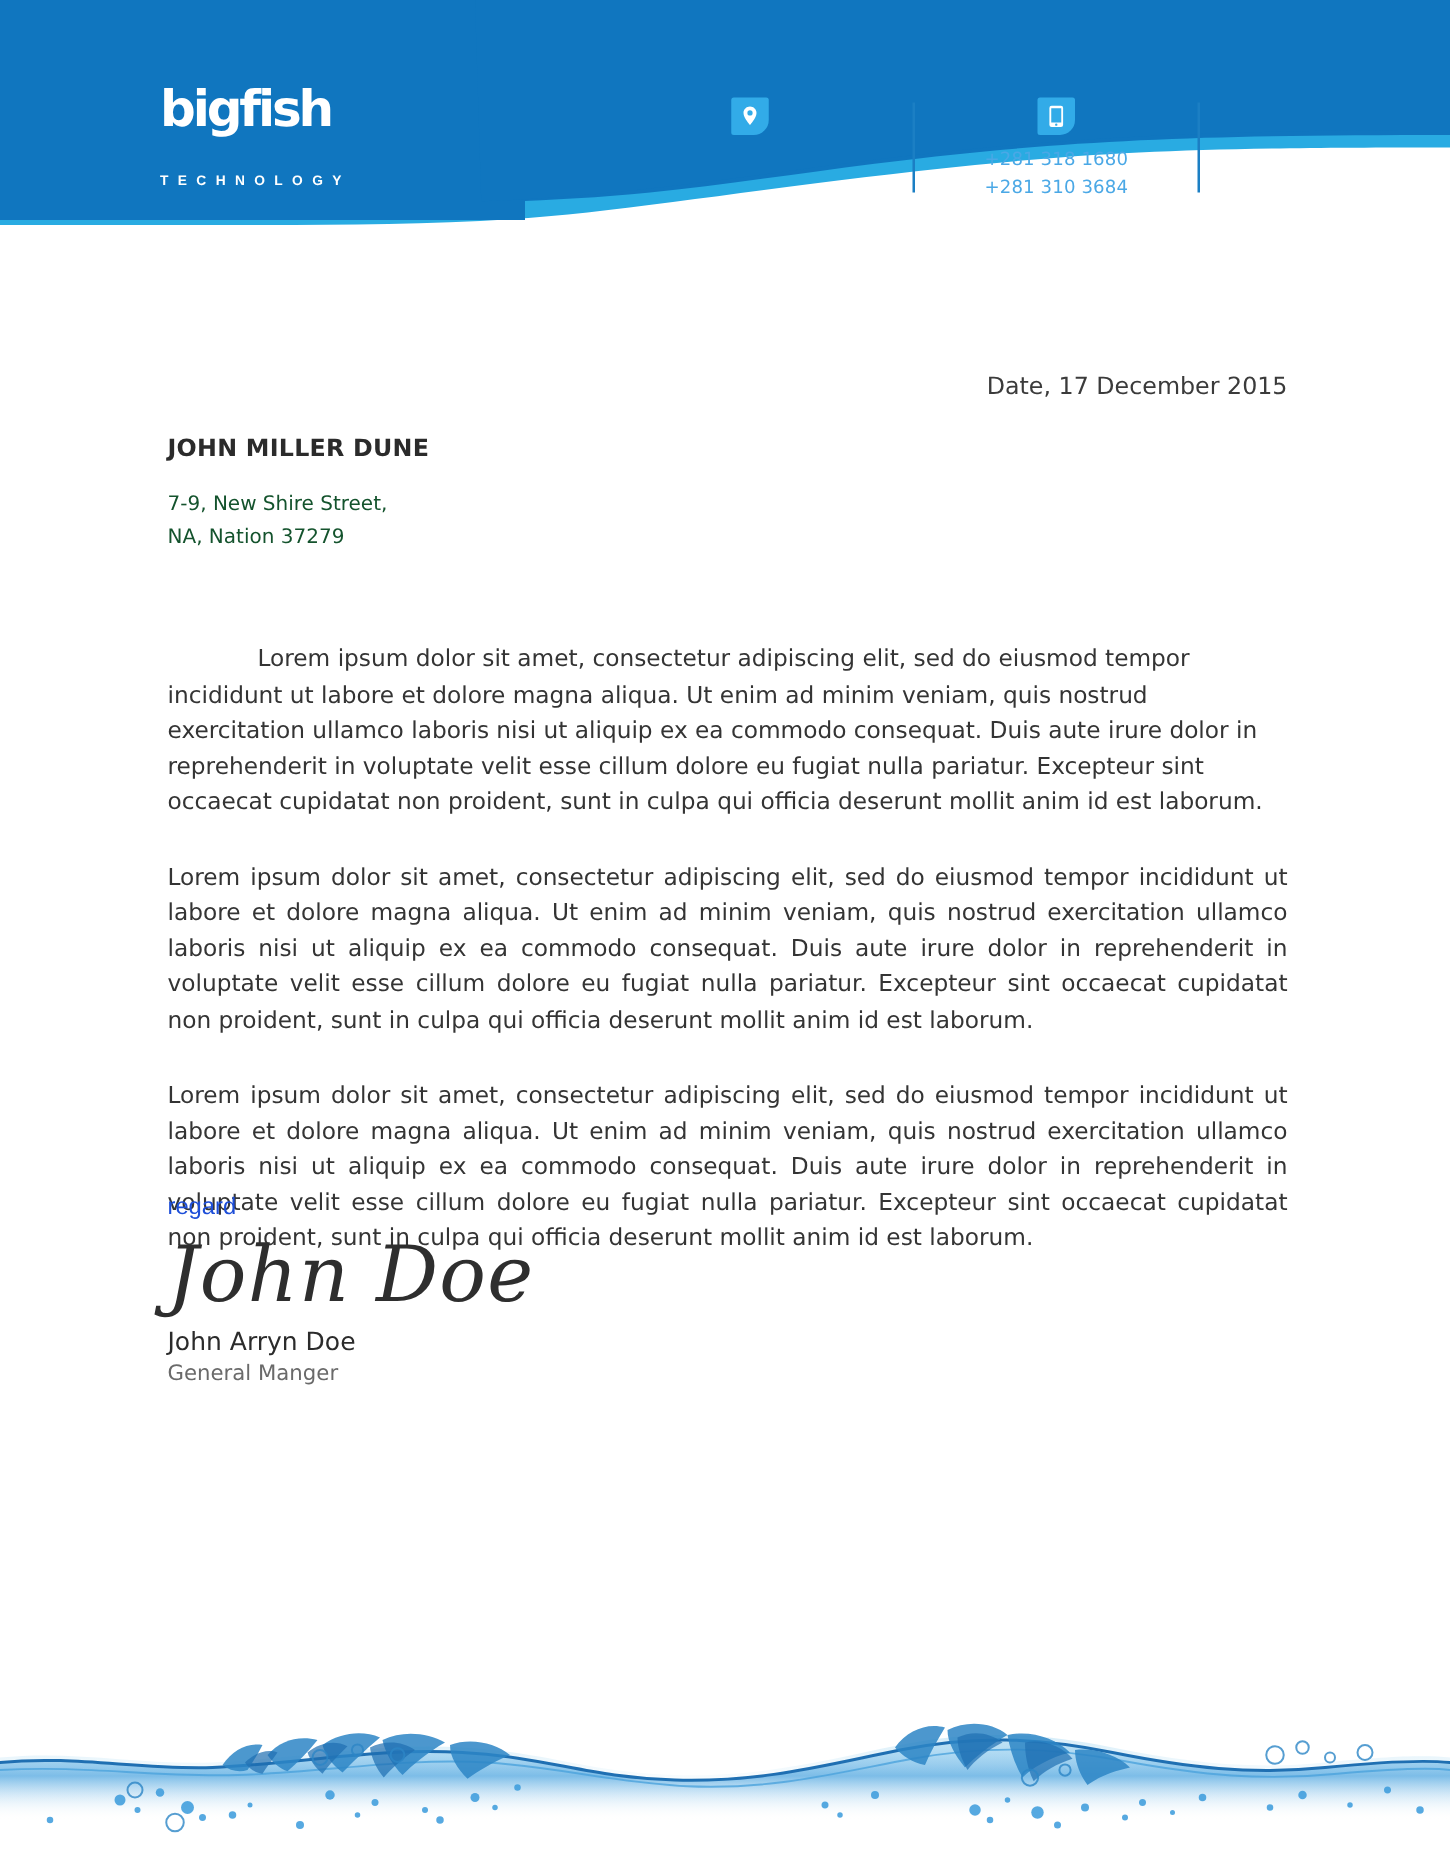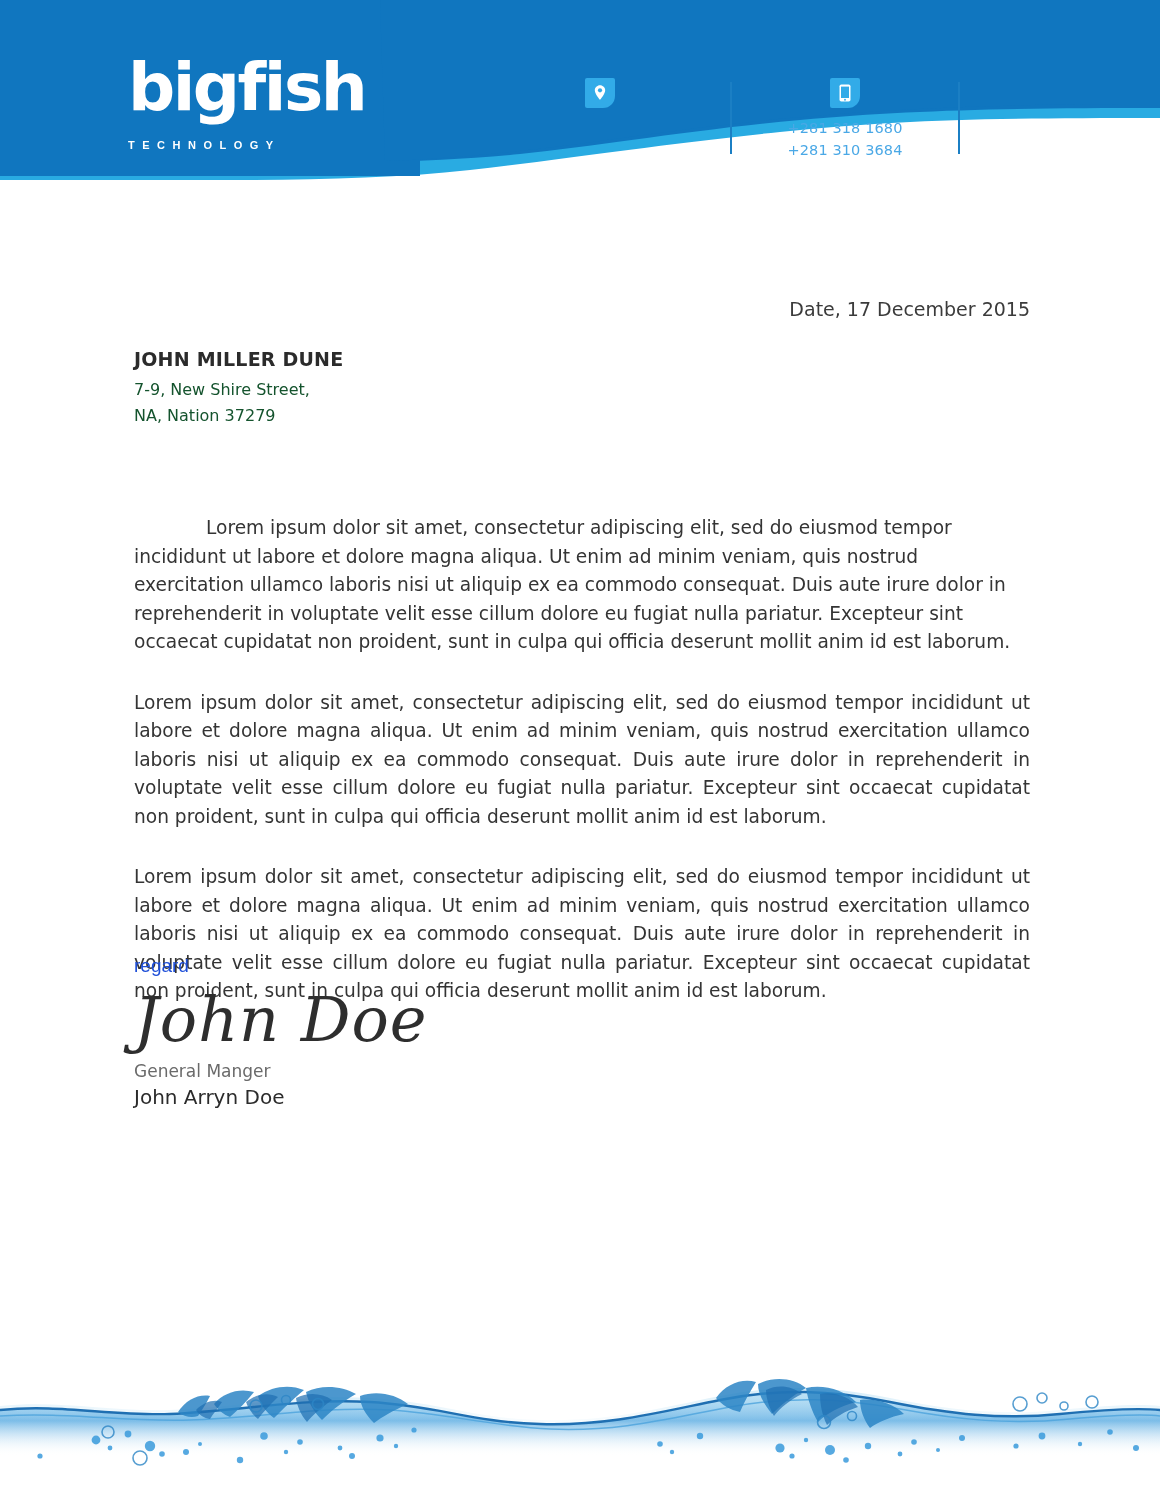--- a/index.html
+++ b/index.html
@@ -39,21 +39,21 @@
   #logo {
     position: absolute;
     left: 128px;
     top: 57px;
     width: 250px;
     height: 88px;
     z-index: 3;
   }
   #logo-word {
     font-family: "DejaVu Sans", sans-serif;
-    font-size: 66px;
+    font-size: 40px;
     line-height: 62px;
     font-weight: 700;
     color: #ffffff;
     letter-spacing: -2.5px;
     white-space: nowrap;
   }
   #logo-sub {
     margin-top: 20px;
     text-align: left;
     padding-right: 4px;
@@ -139,21 +139,21 @@
     position: absolute;
     left: 134px;
     top: 168px;
   }
   #recipient-name {
     font-family: "DejaVu Sans", sans-serif;
     font-size: 19px;
     font-weight: 700;
     color: #2b2b2b;
     letter-spacing: 0.2px;
-    margin-bottom: 7px;
+    margin-bottom: 20px;
   }
   .recipient-line {
     font-family: "DejaVu Sans", sans-serif;
     font-size: 16px;
     line-height: 26px;
     color: #14532d;
   }
 
   #letter-body {
     position: absolute;
@@ -292,22 +292,22 @@
 
     <div id="letter-body">
       <p class="para first">Lorem ipsum dolor sit amet, consectetur adipiscing elit, sed do eiusmod tempor incididunt ut labore et dolore magna aliqua. Ut enim ad minim veniam, quis nostrud exercitation ullamco laboris nisi ut aliquip ex ea commodo consequat. Duis aute irure dolor in reprehenderit in voluptate velit esse cillum dolore eu fugiat nulla pariatur. Excepteur sint occaecat cupidatat non proident, sunt in culpa qui officia deserunt mollit anim id est laborum.</p>
       <p class="para justified">Lorem ipsum dolor sit amet, consectetur adipiscing elit, sed do eiusmod tempor incididunt ut labore et dolore magna aliqua. Ut enim ad minim veniam, quis nostrud exercitation ullamco laboris nisi ut aliquip ex ea commodo consequat. Duis aute irure dolor in reprehenderit in voluptate velit esse cillum dolore eu fugiat nulla pariatur. Excepteur sint occaecat cupidatat non proident, sunt in culpa qui officia deserunt mollit anim id est laborum.</p>
       <p class="para justified last">Lorem ipsum dolor sit amet, consectetur adipiscing elit, sed do eiusmod tempor incididunt ut labore et dolore magna aliqua. Ut enim ad minim veniam, quis nostrud exercitation ullamco laboris nisi ut aliquip ex ea commodo consequat. Duis aute irure dolor in reprehenderit in voluptate velit esse cillum dolore eu fugiat nulla pariatur. Excepteur sint occaecat cupidatat non proident, sunt in culpa qui officia deserunt mollit anim id est laborum.</p>
     </div>
 
     <div id="signature-block">
       <div id="regard">regard</div>
       <div id="signature-script">John Doe</div>
+      <div id="signer-name">John Arryn Doe</div>
       <div id="signer-title">General Manger</div>
-      <div id="signer-name">John Arryn Doe</div>
     </div>
   </div>
 
   <div id="footer-water">
     <svg viewBox="0 0 1160 140" preserveAspectRatio="none" aria-hidden="true">
       <defs>
         <linearGradient id="waterFade" x1="0" y1="0" x2="0" y2="1">
           <stop offset="0%" stop-color="#7EC5EC" stop-opacity="0.30"></stop>
           <stop offset="45%" stop-color="#3A9BDC" stop-opacity="0.65"></stop>
           <stop offset="100%" stop-color="#ffffff" stop-opacity="0"></stop>

